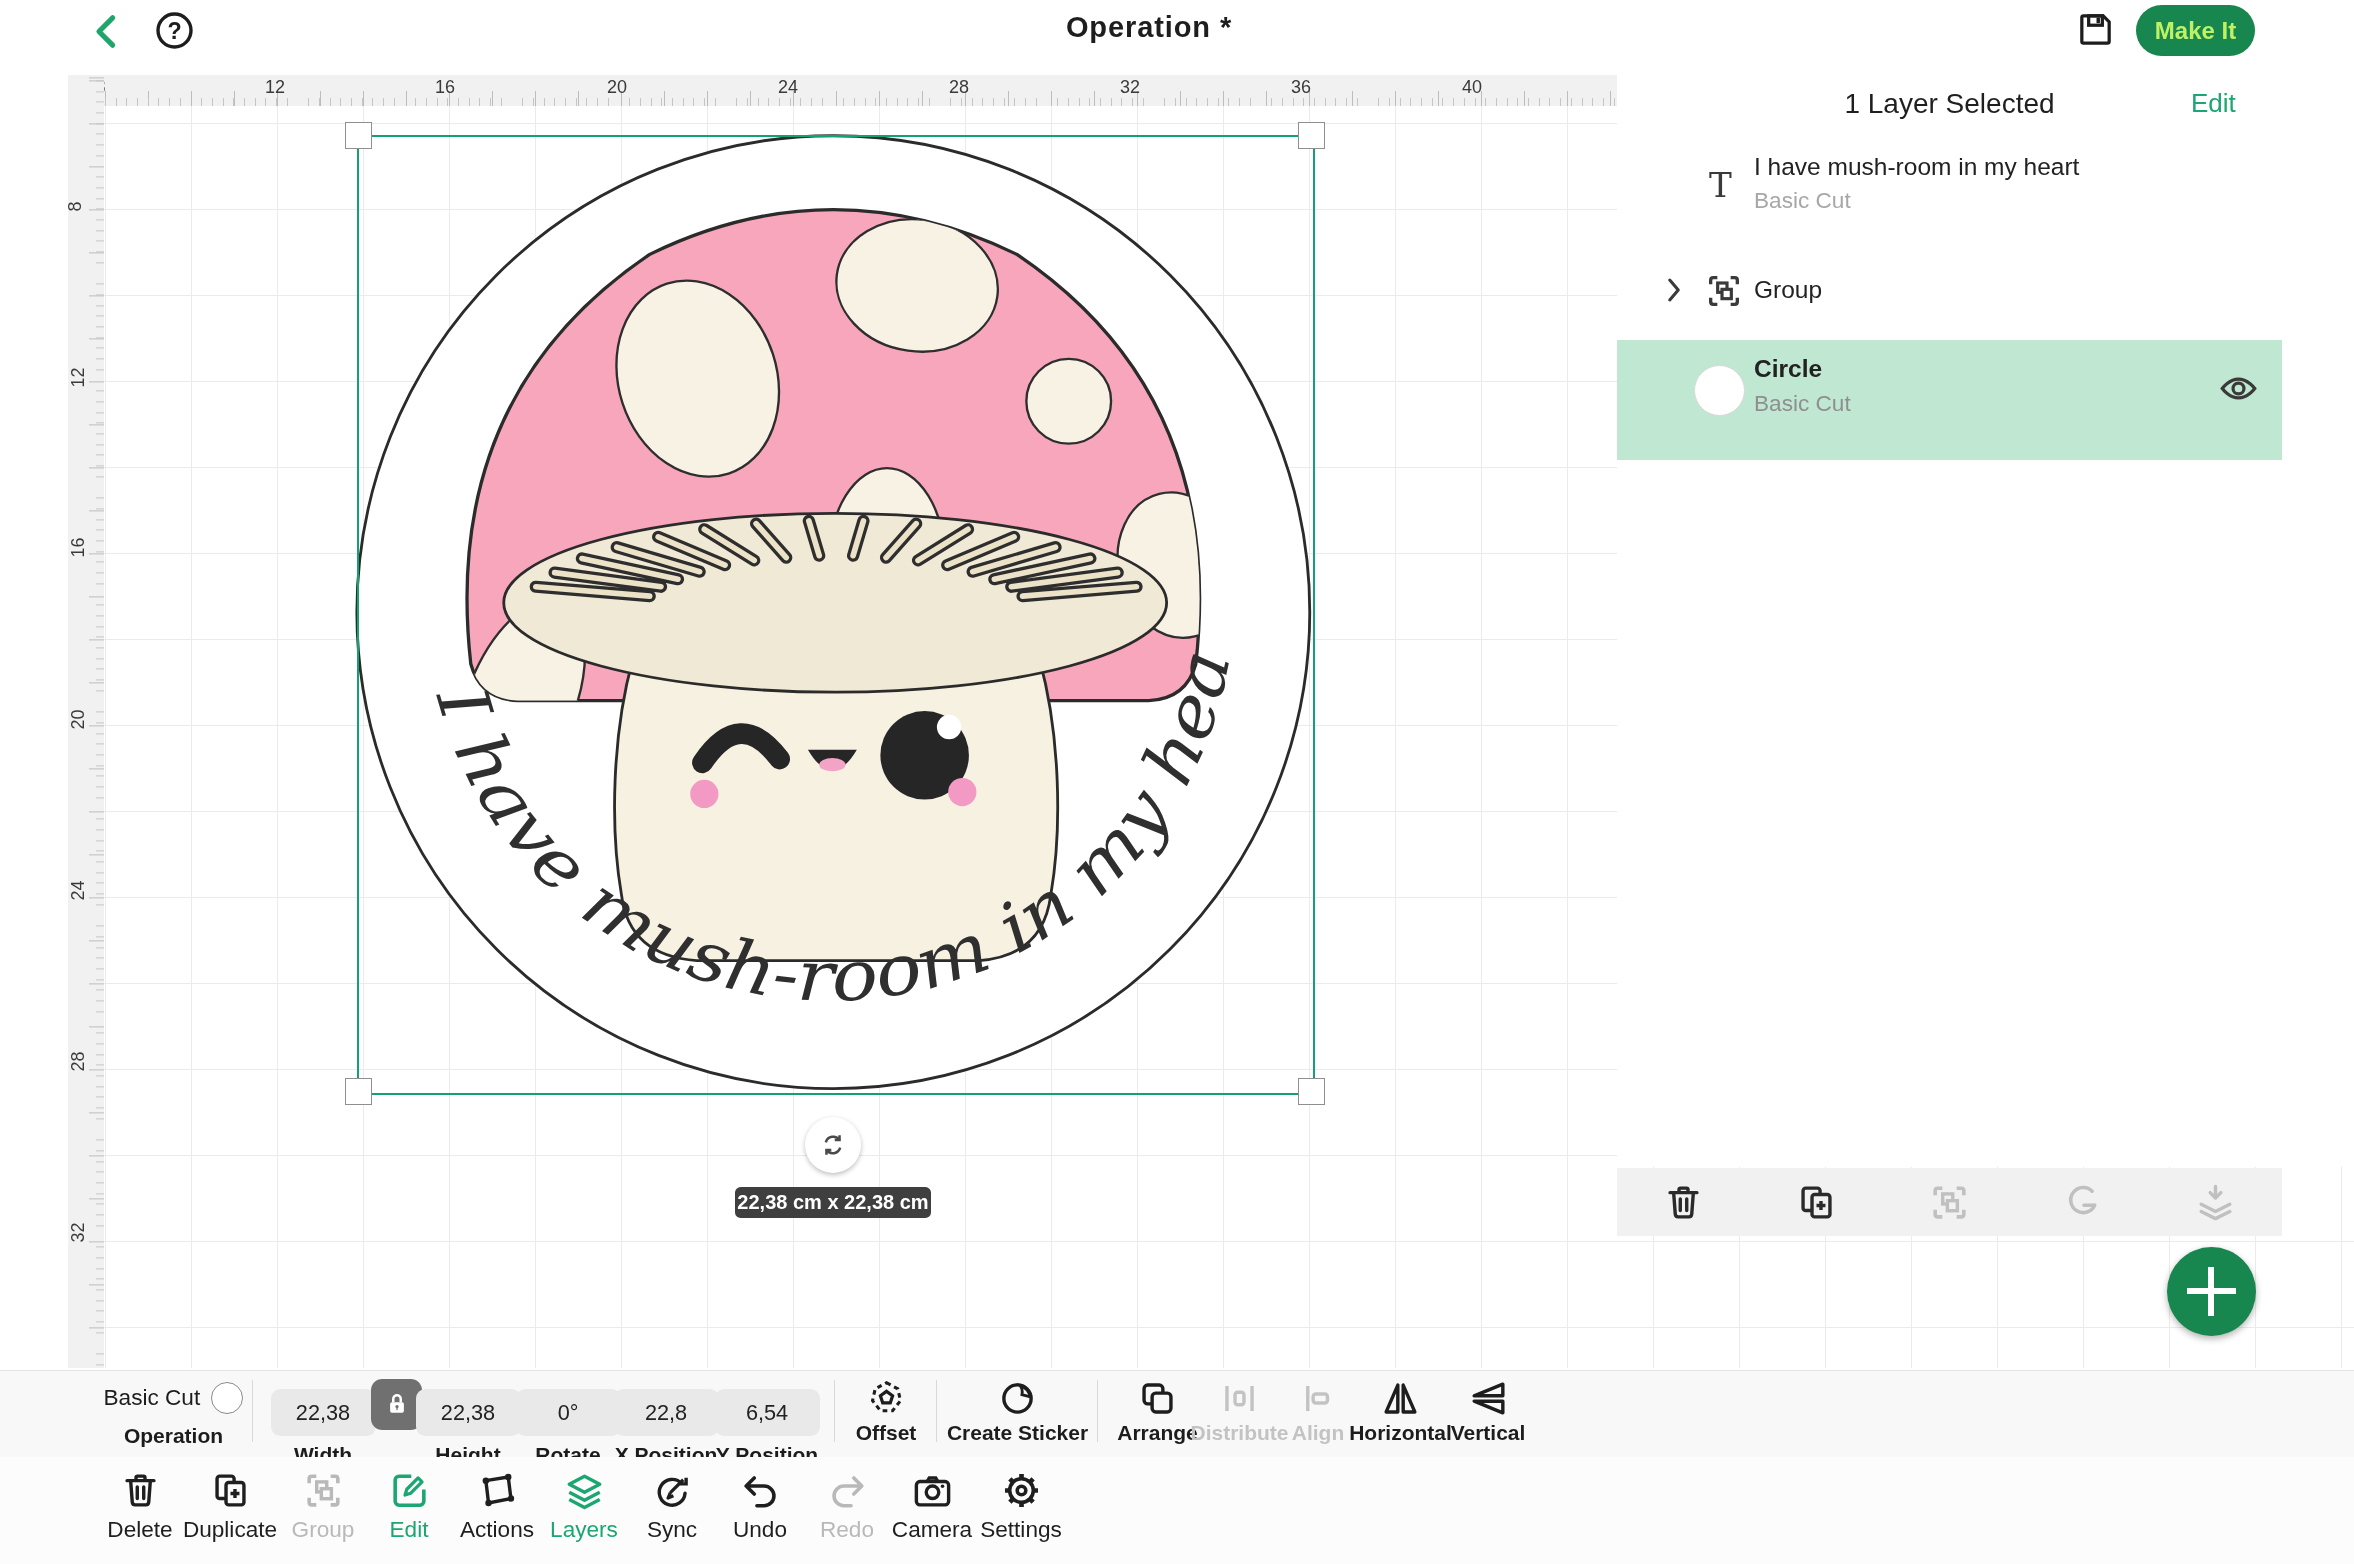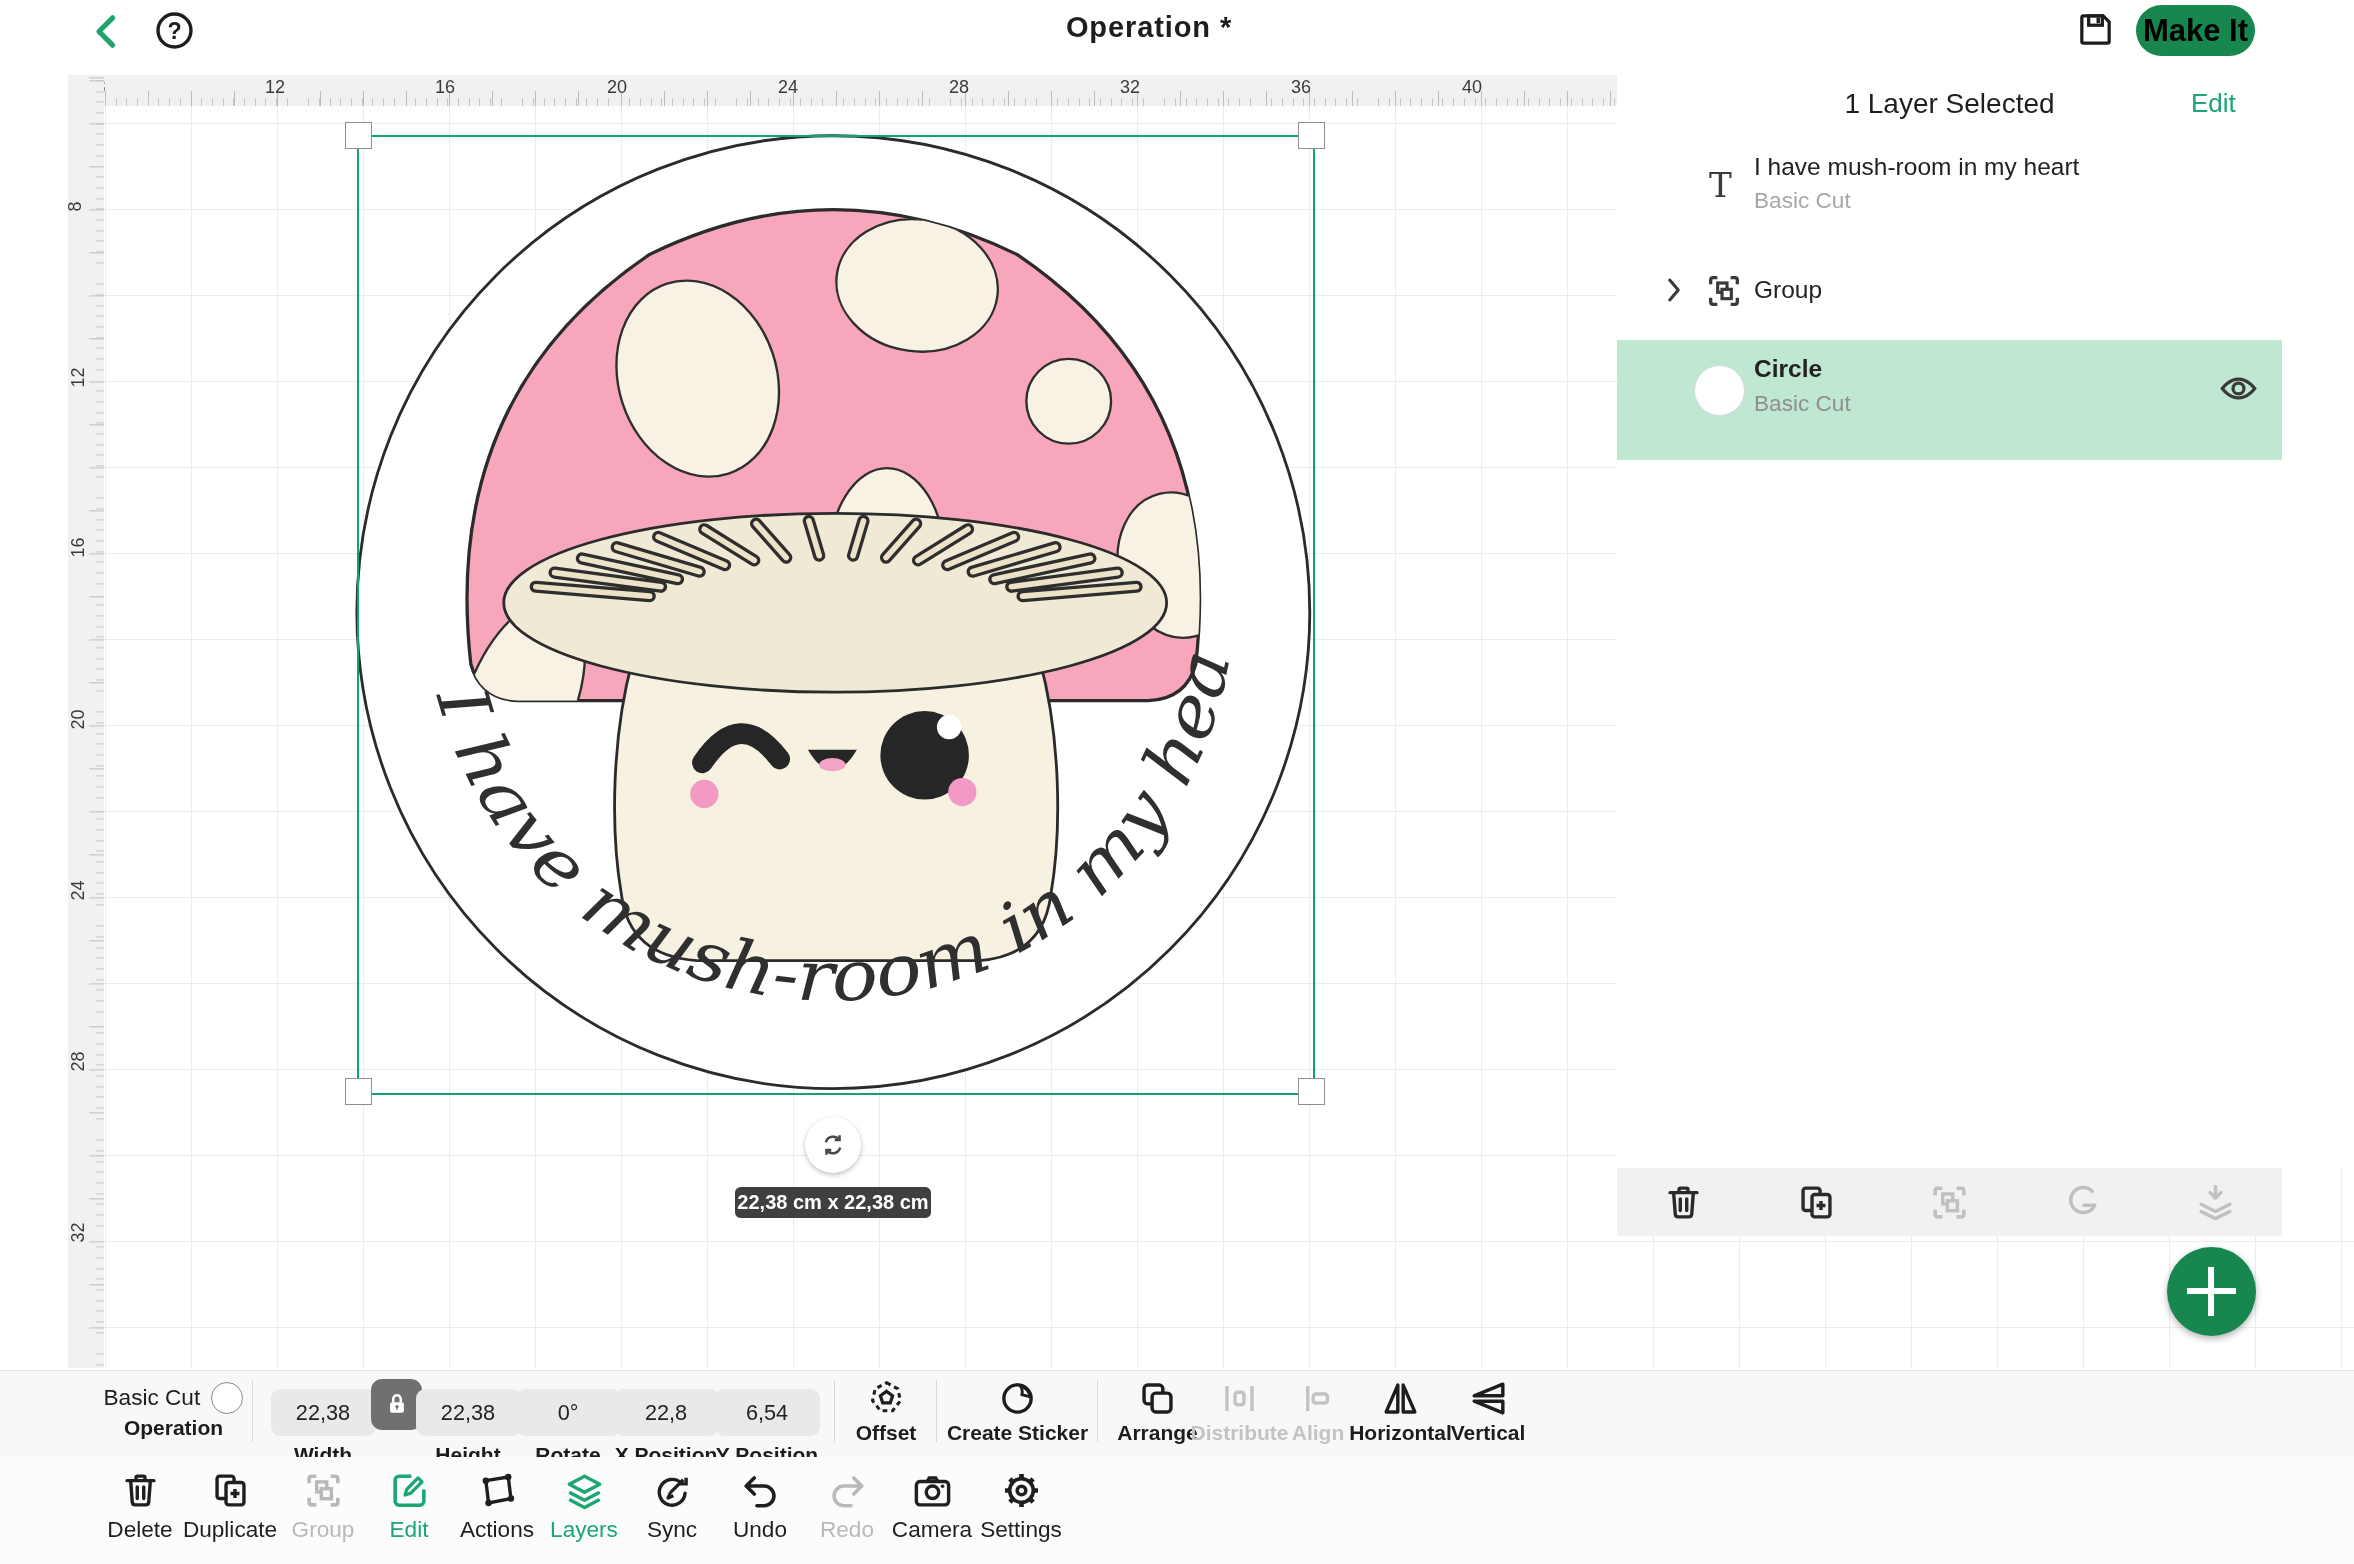--- a/index.html
+++ b/index.html
@@ -1,21 +1,21 @@
 <!DOCTYPE html>
 <html style="font-size:15px"><head>
 <meta charset="utf-8">
 <style>
   html,body{margin:0;padding:0;background:#fff;}
   #app{position:relative;width:2354px;height:1565px;background:#ffffff;font-family:"Liberation Sans",sans-serif;overflow:hidden;}
   .abs{position:absolute;}
   
   #topbar{position:absolute;left:0;top:0;width:2354px;height:60px;background:#fff;z-index:40;}
   #title{position:absolute;left:989px;top:11.3px;width:320px;text-align:center;font-size:29px;font-weight:700;color:#1e1e1e;letter-spacing:0.9px;}
-  #makeit{position:absolute;left:2136px;top:4.7px;width:119px;height:51px;border-radius:26px;background:#17864f;color:#000000;font-size:31px;font-weight:700;text-align:center;line-height:51px;}
+  #makeit{position:absolute;left:2136px;top:4.7px;width:119px;height:51px;border-radius:26px;background:#17864f;color:#bef264;font-size:24px;font-weight:700;text-align:center;line-height:51px;}
   
   #canvas{position:absolute;left:71px;top:80px;width:2283px;height:1288px;background:#fff;
     background-image:linear-gradient(to right,#ebebeb 0.9px,transparent 0.9px),linear-gradient(to bottom,#ebebeb 0.9px,transparent 0.9px);
     background-size:86px 86px;background-position:34px 43px;}
   #ruler-top{position:absolute;left:71px;top:75px;width:1546px;height:31px;background:#f1f1f1;z-index:5;}
   #ruler-top .small{position:absolute;left:0;right:0;bottom:0;height:8.5px;background:repeating-linear-gradient(to right,#c6c6c6 0 0.9px,transparent 0.9px 10.7px);background-position-x:34px;}
   #ruler-top .big{position:absolute;left:0;right:0;bottom:0;height:15px;background:repeating-linear-gradient(to right,#bdbdbd 0 0.9px,transparent 0.9px 43px);background-position-x:34px;}
   #ruler-left{position:absolute;left:68px;top:75px;width:36px;height:1293px;background:#f1f1f1;z-index:5;}
   #ruler-left .small{position:absolute;top:0;bottom:0;right:0;width:8.5px;background:repeating-linear-gradient(to bottom,#c6c6c6 0 0.9px,transparent 0.9px 10.7px);background-position-y:5.4px;}
   #ruler-left .big{position:absolute;top:0;bottom:0;right:0;width:15px;background:repeating-linear-gradient(to bottom,#bdbdbd 0 0.9px,transparent 0.9px 43px);background-position-y:5.4px;}
@@ -44,21 +44,21 @@
   .field{position:absolute;top:9.4px;width:122px;text-align:center;margin-top:9px;}
   .pill{width:105px;height:47px;margin:0 auto;background:#e9e9e9;border-radius:9.4px;font-size:21.7px;color:#222;line-height:47px;text-align:center;}
   .flabel{margin-top:6.6px;font-size:21px;font-weight:600;color:#1c1c1c;}
   #lockbtn{position:absolute;left:371px;top:7.5px;width:51px;height:51px;background:#707070;border-radius:11.3px;display:flex;align-items:center;justify-content:center;}
   .pact{position:absolute;top:5.6px;text-align:center;color:#1d1d1d;}
   .pact .plabel{font-size:21px;font-weight:600;margin-top:1.9px;}
   .pact.disabled{color:#c3c3c3;}
   #op{position:absolute;left:89px;top:11.3px;width:169px;text-align:center;}
   #op .line{font-size:22.6px;color:#1d1d1d;display:flex;align-items:center;justify-content:center;gap:11.3px;}
   #op .swatch{width:30px;height:30px;border-radius:50%;background:#fff;border:1.9px solid #8a8a8a;}
-  #op .flabel{margin-top:2px;text-align:center;}
+  #op .flabel{margin-top:10px;text-align:center;}
   
   #toolbar{position:absolute;left:0;top:1457px;width:2354px;height:108px;background:#fcfcfc;z-index:30;}
   .tbi{position:absolute;top:12.2px;width:104px;text-align:center;color:#1f1f1f;}
   .tbi .tlabel{font-size:22.6px;margin-top:5px;}
   .tbi.disabled{color:#b9b9b9;}
   .tbi.active{color:#1ba672;}
   svg.ic{display:block;margin:0 auto;}
 </style>
 </head>
 <body>

